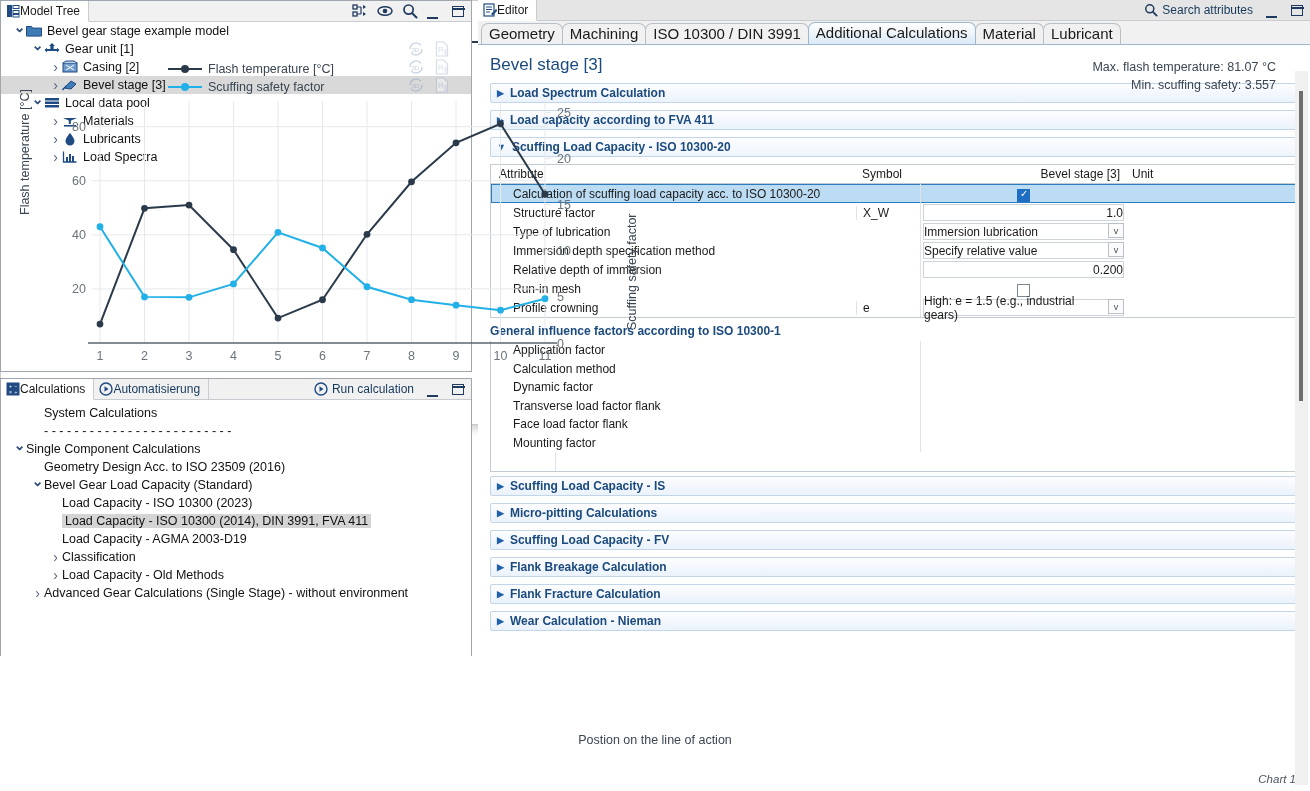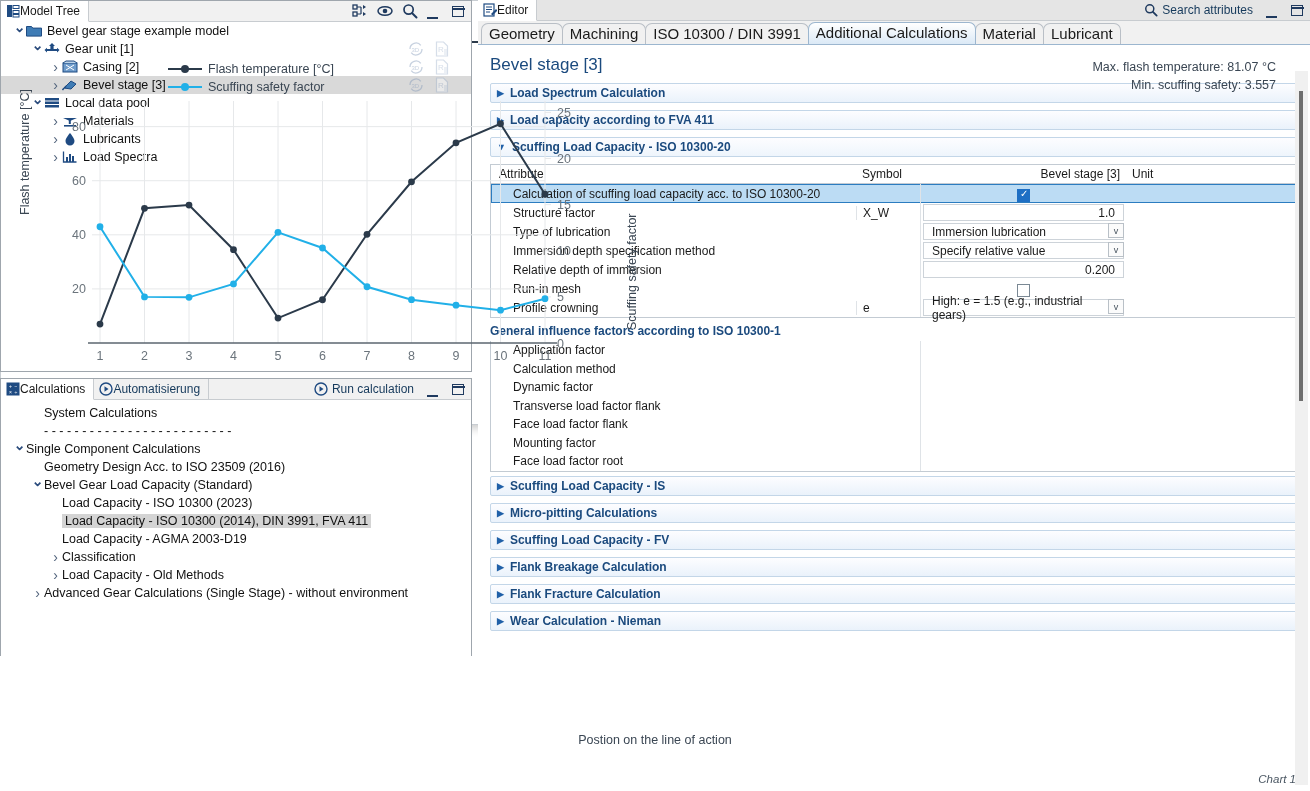--- a/index.html
+++ b/index.html
@@ -87,21 +87,21 @@
   .atr.head{border-bottom:1px solid #c3cbd3;background:#fff;}
   .atr.sel{background:#bcdcf4;outline:1px solid #2b7cc0;outline-offset:-1px;}
   .c-attr{flex:0 0 365px;padding-left:8px;box-sizing:border-box;overflow:hidden;white-space:nowrap;}
   .c-attr.ind{padding-left:22px;}
   .c-sym{flex:0 0 64px;padding-left:6px;box-sizing:border-box;border-left:1px solid #dfe3e7;}
   .c-val{flex:0 0 206px;box-sizing:border-box;border-left:1px solid #dfe3e7;position:relative;height:19px;}
   .c-unit{flex:1 1 auto;padding-left:6px;box-sizing:border-box;border-left:1px solid #dfe3e7;}
   .atr.head .c-sym,.atr.head .c-val,.atr.head .c-unit{border-left:none;}
   .field{
     position:absolute;left:2px;right:2px;top:1px;bottom:1px;background:#fff;
-    border:1px solid #cdd3d9;display:flex;align-items:center;padding:0 8px;box-sizing:border-box;
+    border:1px solid #cdd3d9;display:flex;align-items:center;padding:0 0;box-sizing:border-box;
   }
   .field.num{justify-content:flex-end;}
   .field.combo{padding-right:20px;}
   .combo-btn{
     position:absolute;right:2px;top:1px;width:16px;height:15px;border:1px solid #b9c0c7;
     background:#fbfbfb;display:flex;align-items:center;justify-content:center;
     font-size:9px;color:#44505c;box-sizing:border-box;
   }
   .cbx{width:13px;height:13px;border:1px solid #7a8894;background:#fff;box-sizing:border-box;margin:auto;position:relative;top:2px;}
   .cbx.on{background:#1e6fc4;border-color:#1e6fc4;}
@@ -568,21 +568,20 @@
           <div class="c-val"></div>
           <div class="c-unit"></div>
         </div>
         <div class="atr">
           <div class="c-attr ind">Mounting factor</div>
           <div class="c-sym"></div>
           <div class="c-val"></div>
           <div class="c-unit"></div>
         </div>
         <div class="atr">
-          <div class="c-attr ind">Face load factor root</div>
           <div class="c-sym"></div>
           <div class="c-val"></div>
           <div class="c-unit"></div>
         </div>
       </div>
     <div id="sections-bottom" style="margin-top:4px;">
         <div class="section-bar">
           <span class="caret right"></span>
           <span>Scuffing Load Capacity - IS</span>
         </div>

